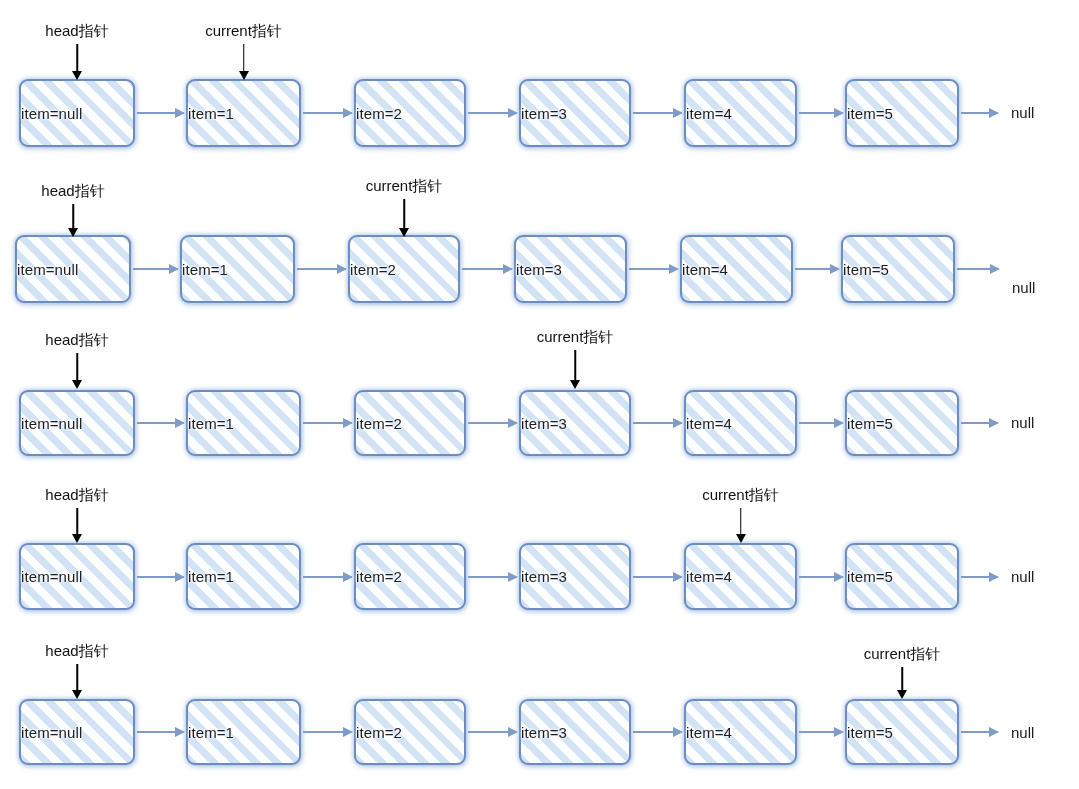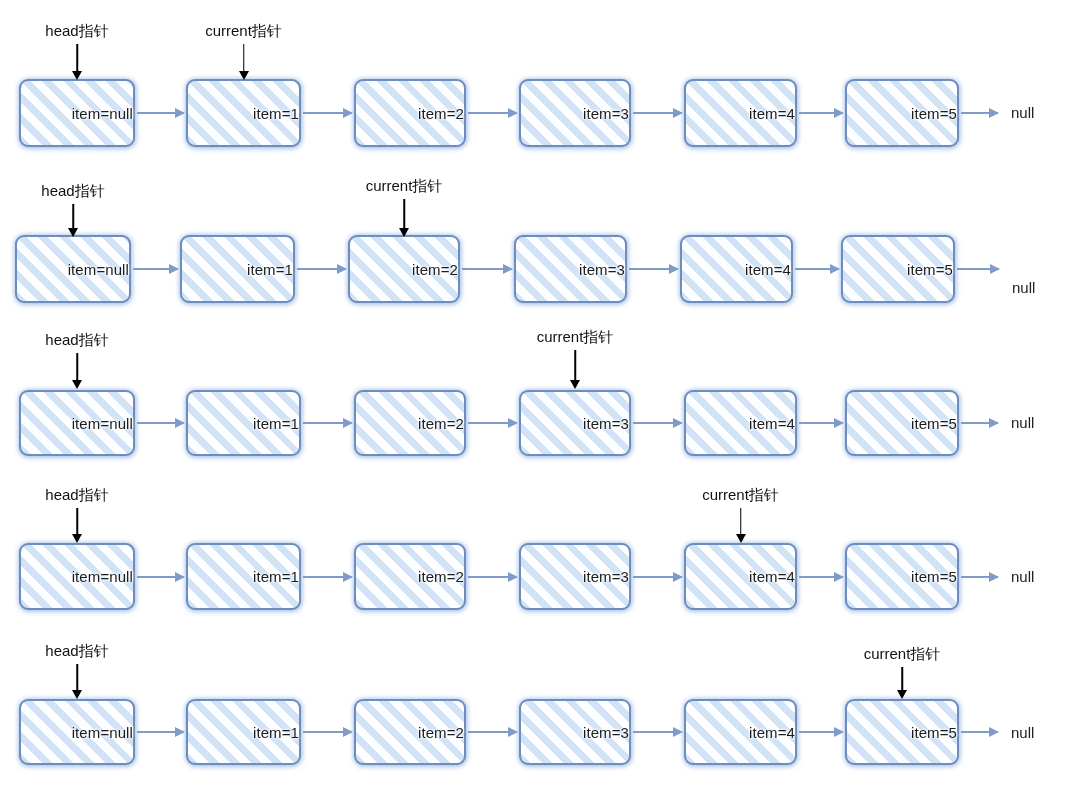--- a/index.html
+++ b/index.html
@@ -30,21 +30,21 @@
         #d3e3f6 0px,
         #d3e3f6 7px,
         #fdfeff 7px,
         #fdfeff 15px
     );
     box-shadow: 0 2px 5px rgba(140, 175, 220, 0.55),
                 2px 0 5px rgba(140, 175, 220, 0.40),
                -1px -1px 4px rgba(170, 200, 235, 0.45);
     display: flex;
     align-items: center;
-    justify-content: flex-end;
+    justify-content: flex-start;
   }
   .node-label {
     font-size: 15px;
     color: #1c1c1c;
     letter-spacing: 0.1px;
     white-space: nowrap;
     text-shadow: 0 0 3px #fdfeff, 0 0 3px #fdfeff, 0 0 2px #fdfeff;
   }
 
   

